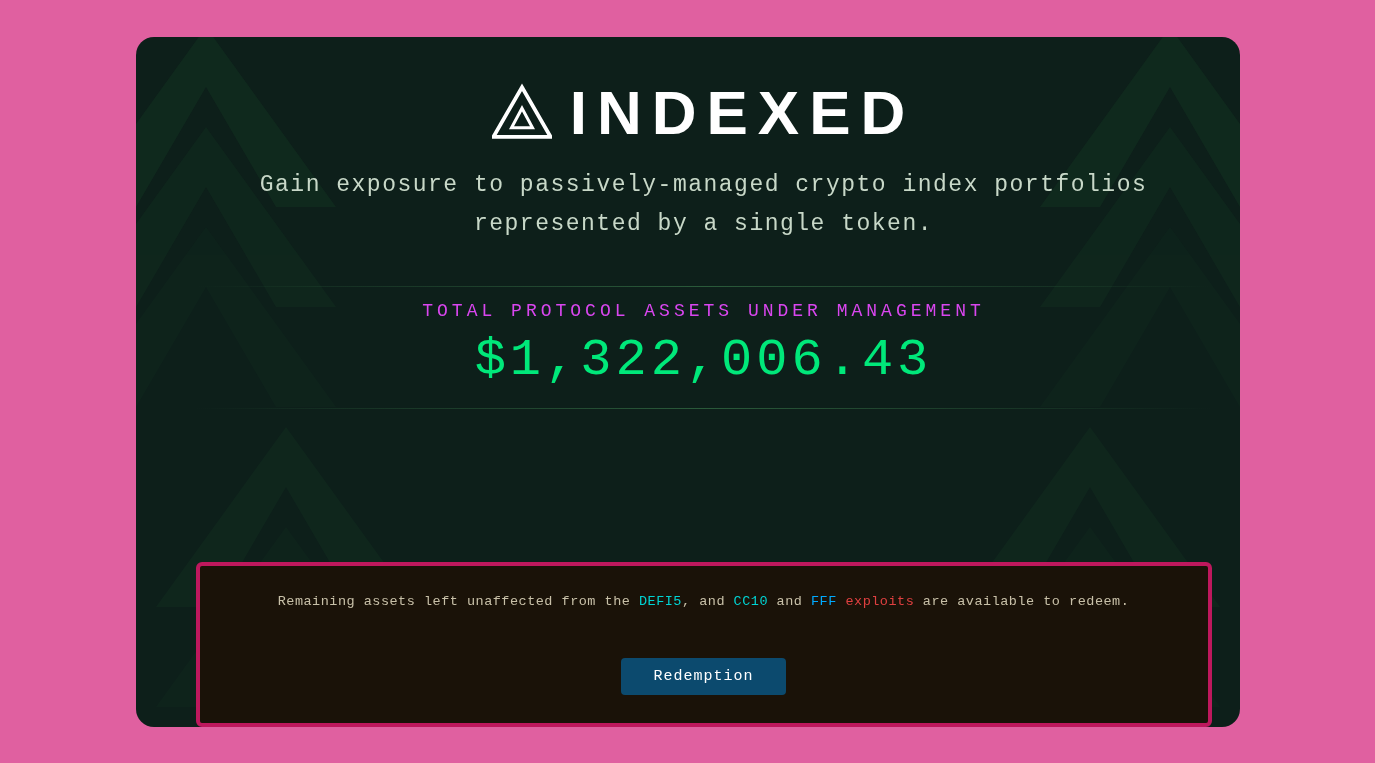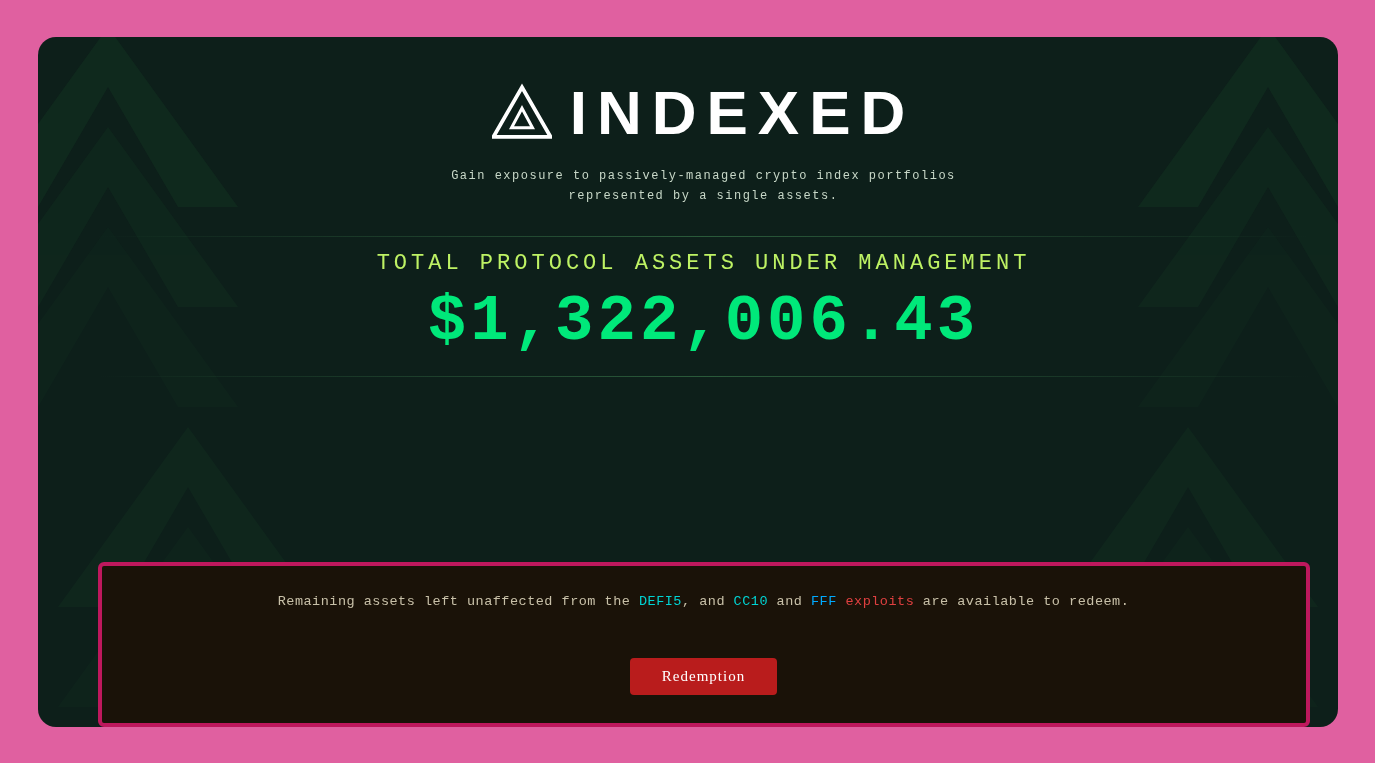--- a/index.html
+++ b/index.html
@@ -8,31 +8,32 @@
       width: 1375px;
       height: 763px;
       background: #e060a0;
       display: flex;
       align-items: center;
       justify-content: center;
       font-family: 'Courier New', Courier, monospace;
     }
 
     .card {
-      width: 1300px;
+      width: 1104px;
       height: 690px;
       background: #0d1f1a;
       border-radius: 18px;
       position: relative;
       overflow: hidden;
       display: flex;
       flex-direction: column;
       align-items: center;
       justify-content: flex-start;
       padding: 40px 28px 0 60px;
+      gap: 12px;
     }
 
     
     .bg-chevrons {
       position: absolute;
       top: 0; left: 0; right: 0; bottom: 0;
       pointer-events: none;
       overflow: hidden;
     }
 
@@ -89,55 +90,55 @@
       font-size: 62px;
       font-weight: 900;
       color: #ffffff;
       letter-spacing: 10px;
       font-family: 'Arial Black', Arial, sans-serif;
       text-transform: uppercase;
     }
 
     .subtitle {
       color: #c8d8c8;
-      font-size: 12px;
+      font-size: 23px;
       text-align: center;
       line-height: 1.7;
       letter-spacing: 1.5px;
       font-family: 'Courier New', Courier, monospace;
       margin-bottom: 30px;
     }
 
     .aum-section {
       z-index: 1;
       text-align: center;
       width: 100%;
       margin-bottom: 30px;
     }
 
     .aum-label {
       font-family: 'Courier New', Courier, monospace;
-      font-size: 22px;
+      font-size: 18px;
       letter-spacing: 4px;
-      color: #bef264;
+      color: #d946ef;
       text-transform: uppercase;
       margin-bottom: 10px;
     }
 
     .aum-divider {
       width: 100%;
       height: 1px;
       background: linear-gradient(to right, transparent, #2a5a3a, transparent);
       margin-bottom: 14px;
     }
 
     .aum-value {
       font-family: 'Courier New', Courier, monospace;
-      font-size: 64px;
-      font-weight: bold;
+      font-size: 52px;
+      font-weight: normal;
       color: #00e87a;
       letter-spacing: 4px;
     }
 
     .notice-box {
       z-index: 1;
       width: 100%;
       background: #1a1208;
       border: 4px solid #be185d;
       border-radius: 6px;
@@ -154,26 +155,26 @@
       letter-spacing: 0.5px;
     }
 
     .notice-text .link-defi5 { color: #00d4d4; text-decoration: none; }
     .notice-text .link-cc10 { color: #00d4d4; text-decoration: none; }
     .notice-text .link-fff { color: #00aaff; text-decoration: none; }
     .notice-text .link-exploits { color: #e04040; text-decoration: none; }
 
     .redemption-btn {
       margin-top: 18px;
-      background: #b91c1c;
+      background: #0c4a6e;
       color: #ffffff;
       border: none;
       border-radius: 4px;
       padding: 10px 32px;
-      font-family: Liberation Serif, serif;
+      font-family: Liberation Mono, monospace;
       font-size: 15px;
       letter-spacing: 1px;
       cursor: pointer;
       display: inline-block;
     }
   </style>
 </head>
 <body>
 
 <div class="card">
@@ -211,21 +212,21 @@
 
         <polygon points="40,22 62,62 18,62" fill="#0d1f1a"></polygon>
 
         <polygon points="40,30 54,56 26,56" fill="none" stroke="#ffffff" stroke-width="4"></polygon>
       </svg>
       <span class="logo-text">INDEXED</span>
     </div>
 
     <p class="subtitle">
       <span>Gain exposure to passively-managed crypto index portfolios</span><br>
-      <span>represented by a single assets.</span>
+      <span>represented by a single token.</span>
     </p>
   </div>
 
   <div class="aum-section">
     <div class="aum-divider"></div>
     <div class="aum-label">TOTAL PROTOCOL ASSETS UNDER MANAGEMENT</div>
     <div class="aum-value">$1,322,006.43</div>
     <div class="aum-divider" style="margin-top:18px;"></div>
   </div>
 

